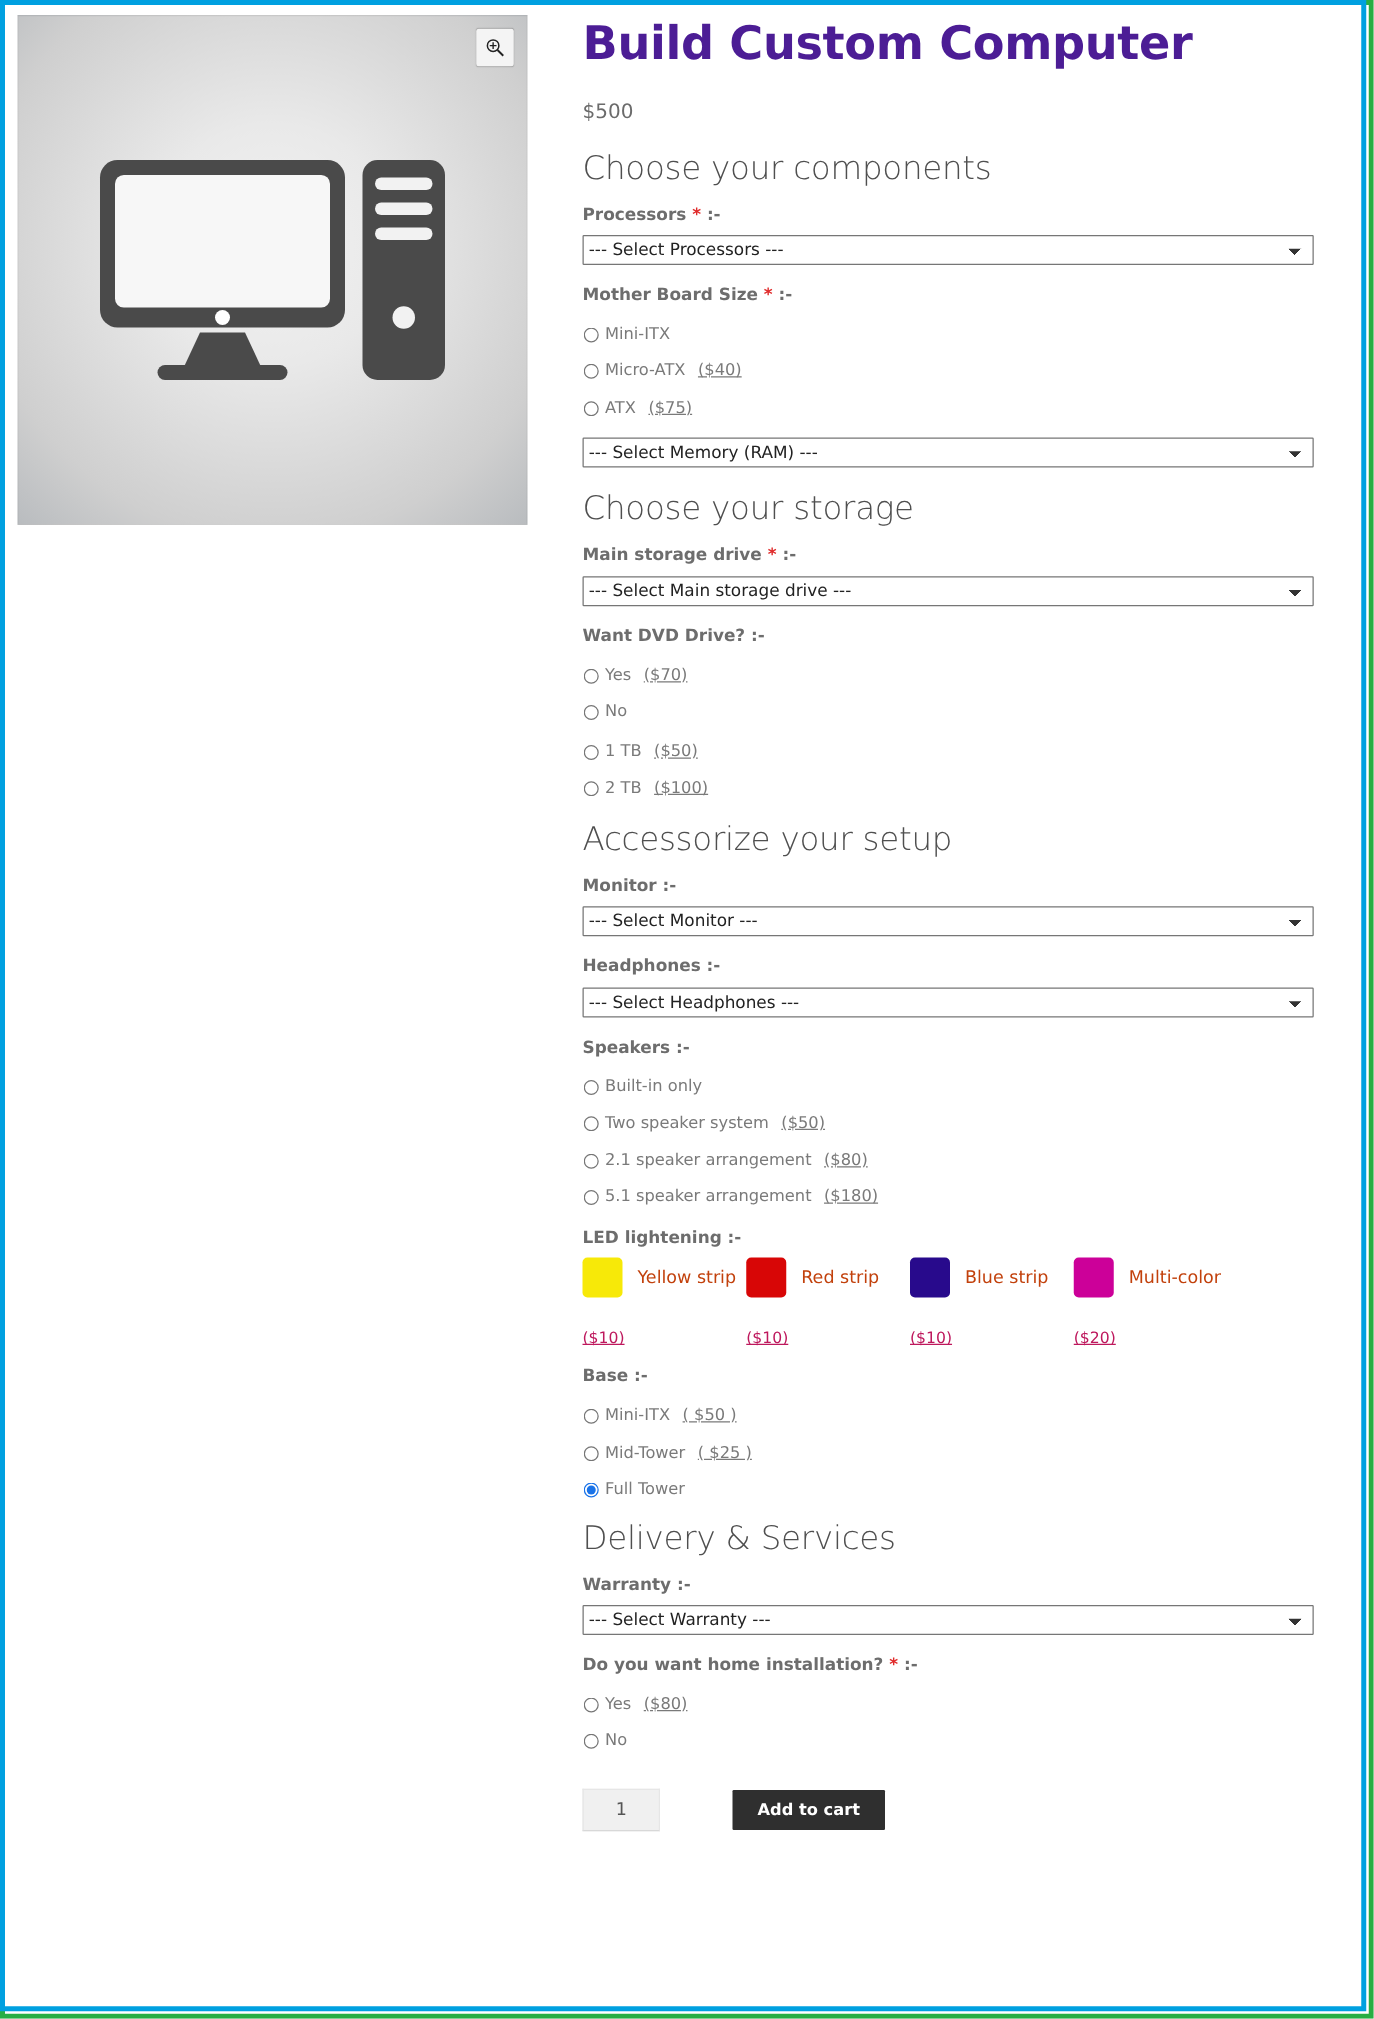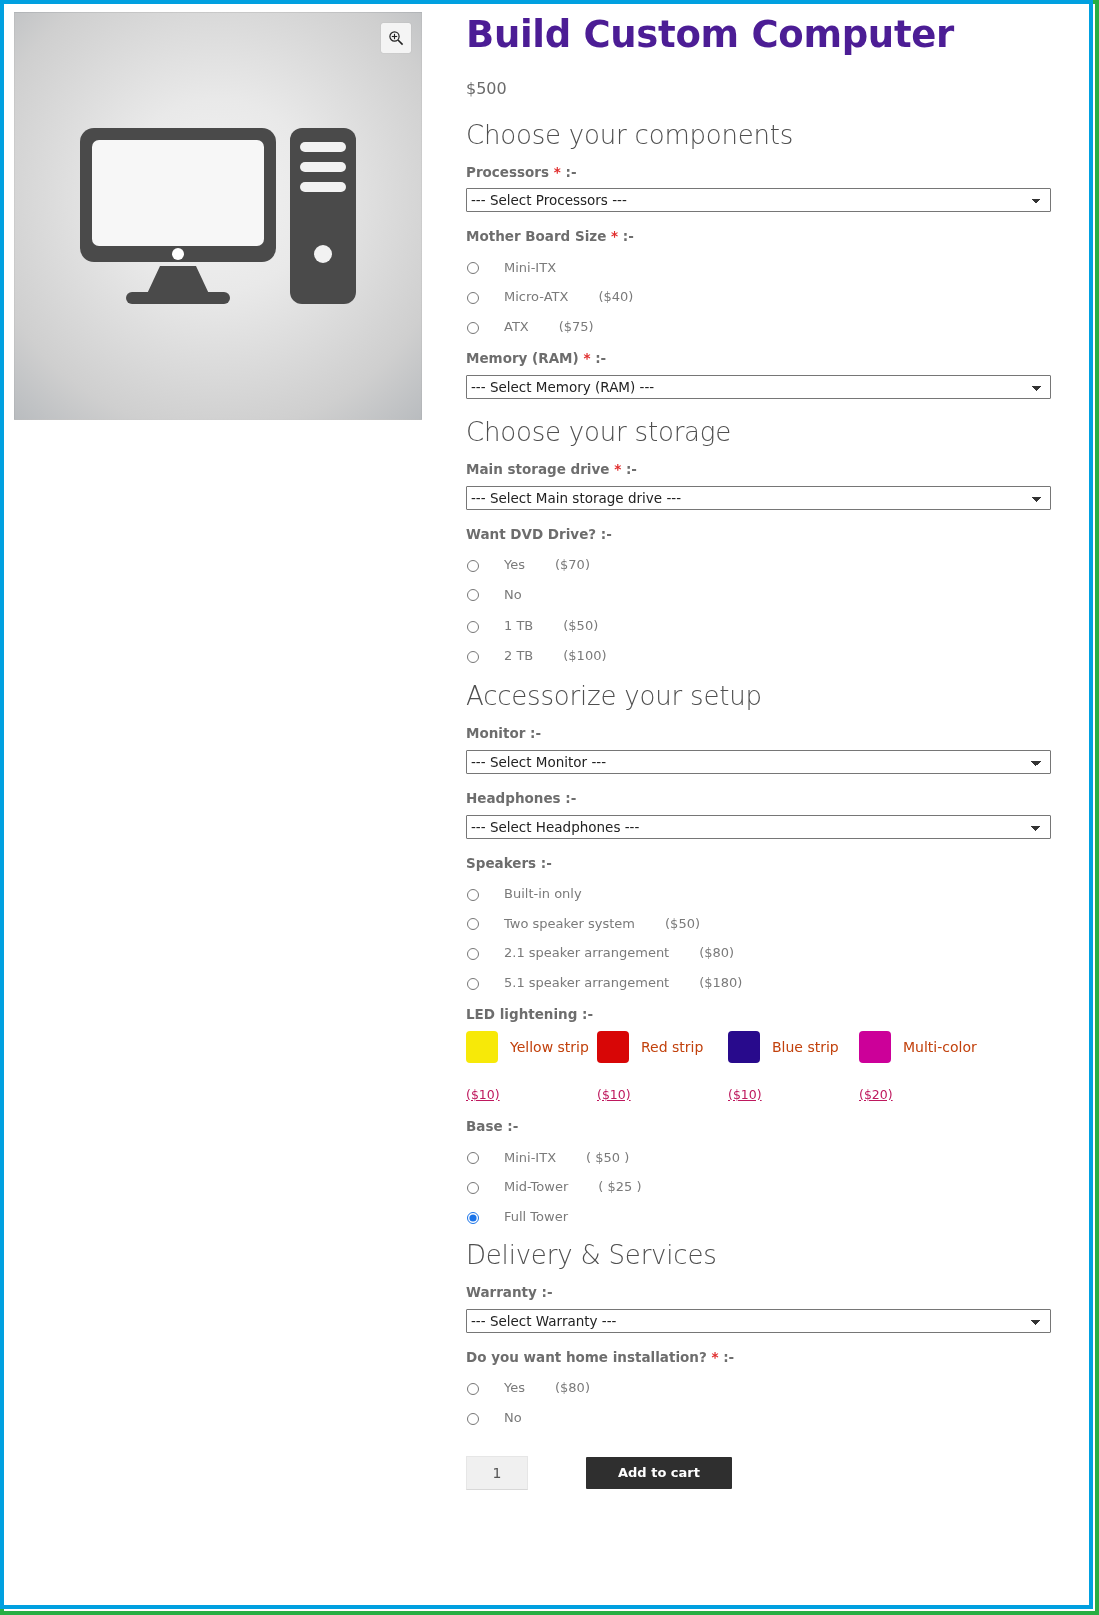--- a/index.html
+++ b/index.html
@@ -103,39 +103,39 @@
       linear-gradient(45deg, transparent 50%, #333 50%),
       linear-gradient(135deg, #333 50%, transparent 50%);
     background-position:
       calc(100% - 14px) 10px,
       calc(100% - 9px) 10px;
     background-size: 5px 5px, 5px 5px;
     background-repeat:no-repeat;
   }
 
   .radio-row {
-    display:flex; align-items:center;
+    display:flex; align-items:flex-start;
     margin:14px 0 3px 0;
     line-height:1.2;
-    gap:20px;
   }
   .radio-row input[type=radio] {
     margin:2px 5px 0 1px;
     width:12px; height:12px;
     accent-color:#1a73e8;
     flex:none;
   }
   .radio-label {
     font-size:13px;
     color:#7a7a7a;
   }
   .radio-price {
     font-size:13px;
     color:#7a7a7a;
     margin-left:10px;
+    text-decoration:underline;
   }
 
   
   .led-grid {
     display:flex;
     margin-top:4px;
   }
   .led-item { width:131px; }
   .led-top { display:flex; align-items:center; }
   .swatch {
@@ -172,21 +172,21 @@
     text-align:center;
   }
   .addcart {
     margin-left:58px;
     background:#2f2f2f;
     color:#ffffff;
     border:none;
     font-family:"DejaVu Sans","Liberation Sans",sans-serif;
     font-size:13px;
     font-weight:bold;
-    padding:0 32px;
+    padding:0 20px;
     height:32px;
     cursor:pointer;
     border-radius:1px;
   }
 </style>
 </head>
 <body>
 
 <div id="page">
 
@@ -250,25 +250,20 @@
         <span class="radio-price">($40)</span>
       </label>
       <label class="radio-row">
         <input type="radio" name="mb" style="">
         <span class="radio-label">ATX</span>
         <span class="radio-price">($75)</span>
       </label>
     </div>
 
     <div class="field">
-      <div class="field-label">
-        <span>Memory (RAM)</span>
-        <span class="req">*</span>
-        <span>:-</span>
-      </div>
       <select class="control">
         <option>--- Select Memory (RAM) ---</option>
       </select>
     </div>
 
     <h2 class="section-heading">Choose your storage</h2>
 
     <div class="field">
       <div class="field-label">
         <span>Main storage drive</span>

